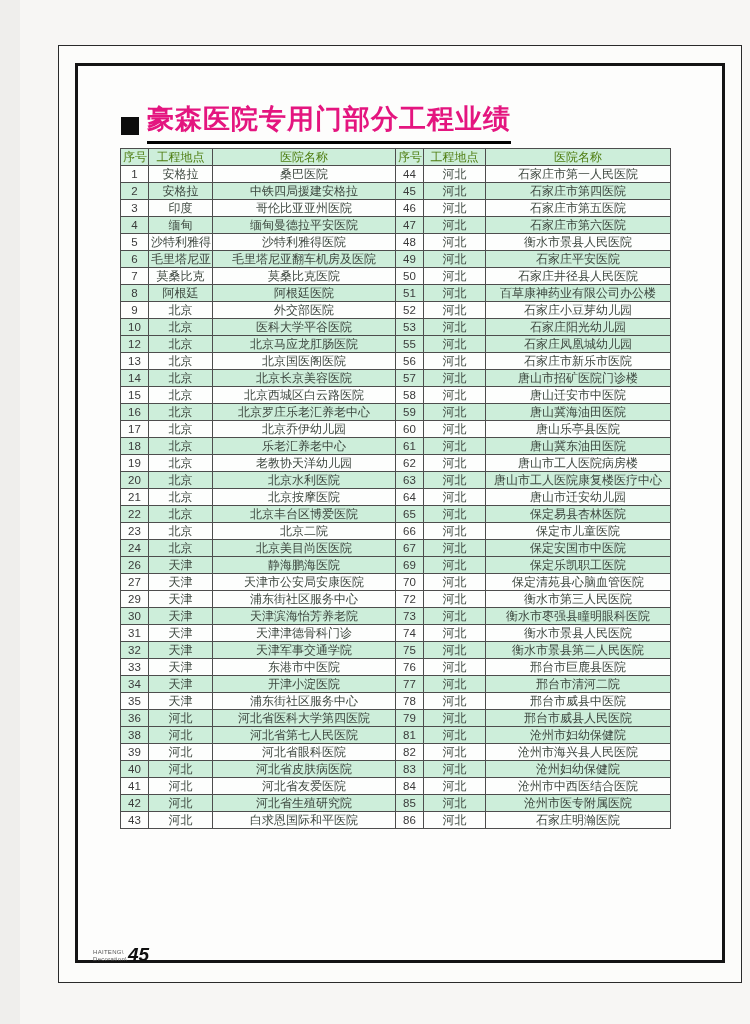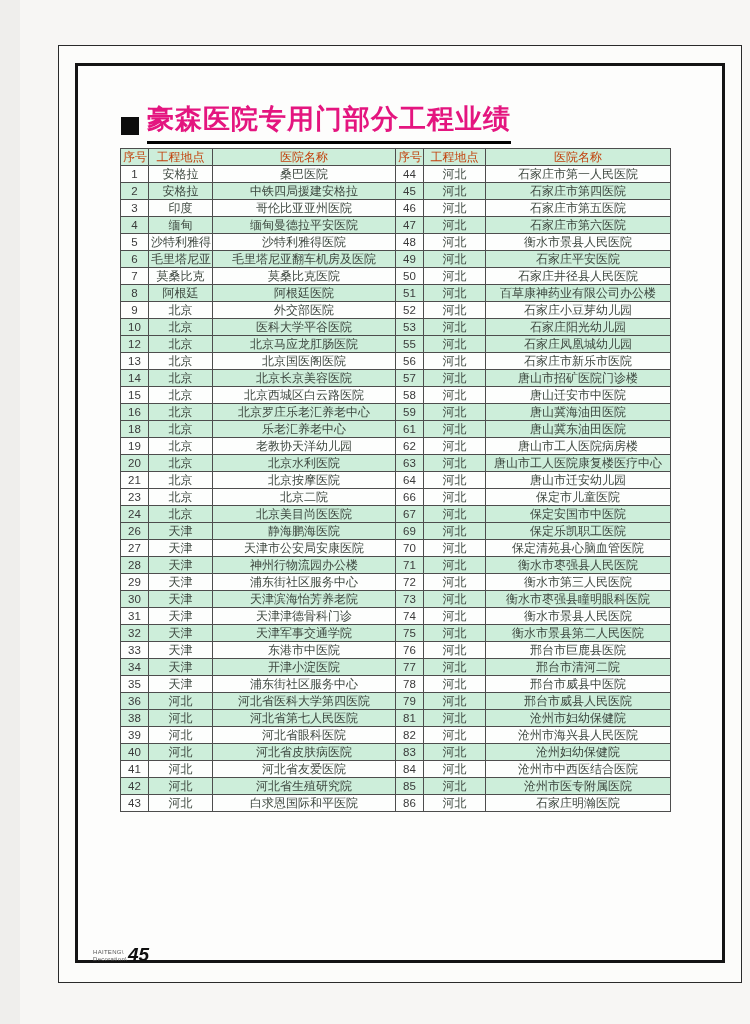--- a/index.html
+++ b/index.html
@@ -42,21 +42,21 @@
     font-size:12px;
   }
   .projects th,.projects td{
     border:1px solid #4d4d4d;
     height:16.8px;box-sizing:border-box;
     padding:0 2px;text-align:center;
     overflow:hidden;white-space:nowrap;
     line-height:16px;
   }
   .projects thead th{
-    background:#cdeeda;font-weight:normal;color:#c2410c;font-size:12px;
+    background:#cdeeda;font-weight:normal;color:#4d7c0f;font-size:12px;
   }
   .projects td{color:#3d473f;background:#fdfefd;}
   .projects tr.alt td{background:#cdeeda;}
   .projects td.num{font-size:11.5px;color:#3a3a3a;}
   .footer{
     position:absolute;left:15px;top:878px;
     display:flex;align-items:flex-start;
   }
   .brand{
     display:flex;flex-direction:column;
@@ -213,20 +213,28 @@
               <td>唐山迁安市中医院</td>
             </tr>
             <tr class="alt">
               <td class="num">16</td>
               <td>北京</td>
               <td>北京罗庄乐老汇养老中心</td>
               <td class="num">59</td>
               <td>河北</td>
               <td>唐山冀海油田医院</td>
             </tr>
+            <tr>
+              <td class="num">17</td>
+              <td>北京</td>
+              <td>北京乔伊幼儿园</td>
+              <td class="num">60</td>
+              <td>河北</td>
+              <td>唐山乐亭县医院</td>
+            </tr>
             <tr class="alt">
               <td class="num">18</td>
               <td>北京</td>
               <td>乐老汇养老中心</td>
               <td class="num">61</td>
               <td>河北</td>
               <td>唐山冀东油田医院</td>
             </tr>
             <tr>
               <td class="num">19</td>
@@ -245,20 +253,28 @@
               <td>唐山市工人医院康复楼医疗中心</td>
             </tr>
             <tr>
               <td class="num">21</td>
               <td>北京</td>
               <td>北京按摩医院</td>
               <td class="num">64</td>
               <td>河北</td>
               <td>唐山市迁安幼儿园</td>
             </tr>
+            <tr class="alt">
+              <td class="num">22</td>
+              <td>北京</td>
+              <td>北京丰台区博爱医院</td>
+              <td class="num">65</td>
+              <td>河北</td>
+              <td>保定易县杏林医院</td>
+            </tr>
             <tr>
               <td class="num">23</td>
               <td>北京</td>
               <td>北京二院</td>
               <td class="num">66</td>
               <td>河北</td>
               <td>保定市儿童医院</td>
             </tr>
             <tr class="alt">
               <td class="num">24</td>
@@ -276,28 +292,20 @@
               <td>河北</td>
               <td>保定乐凯职工医院</td>
             </tr>
             <tr>
               <td class="num">27</td>
               <td>天津</td>
               <td>天津市公安局安康医院</td>
               <td class="num">70</td>
               <td>河北</td>
               <td>保定清苑县心脑血管医院</td>
-            </tr>
-            <tr class="alt">
-              <td class="num">28</td>
-              <td>天津</td>
-              <td>神州行物流园办公楼</td>
-              <td class="num">71</td>
-              <td>河北</td>
-              <td>衡水市枣强县人民医院</td>
             </tr>
             <tr>
               <td class="num">29</td>
               <td>天津</td>
               <td>浦东街社区服务中心</td>
               <td class="num">72</td>
               <td>河北</td>
               <td>衡水市第三人民医院</td>
             </tr>
             <tr class="alt">

